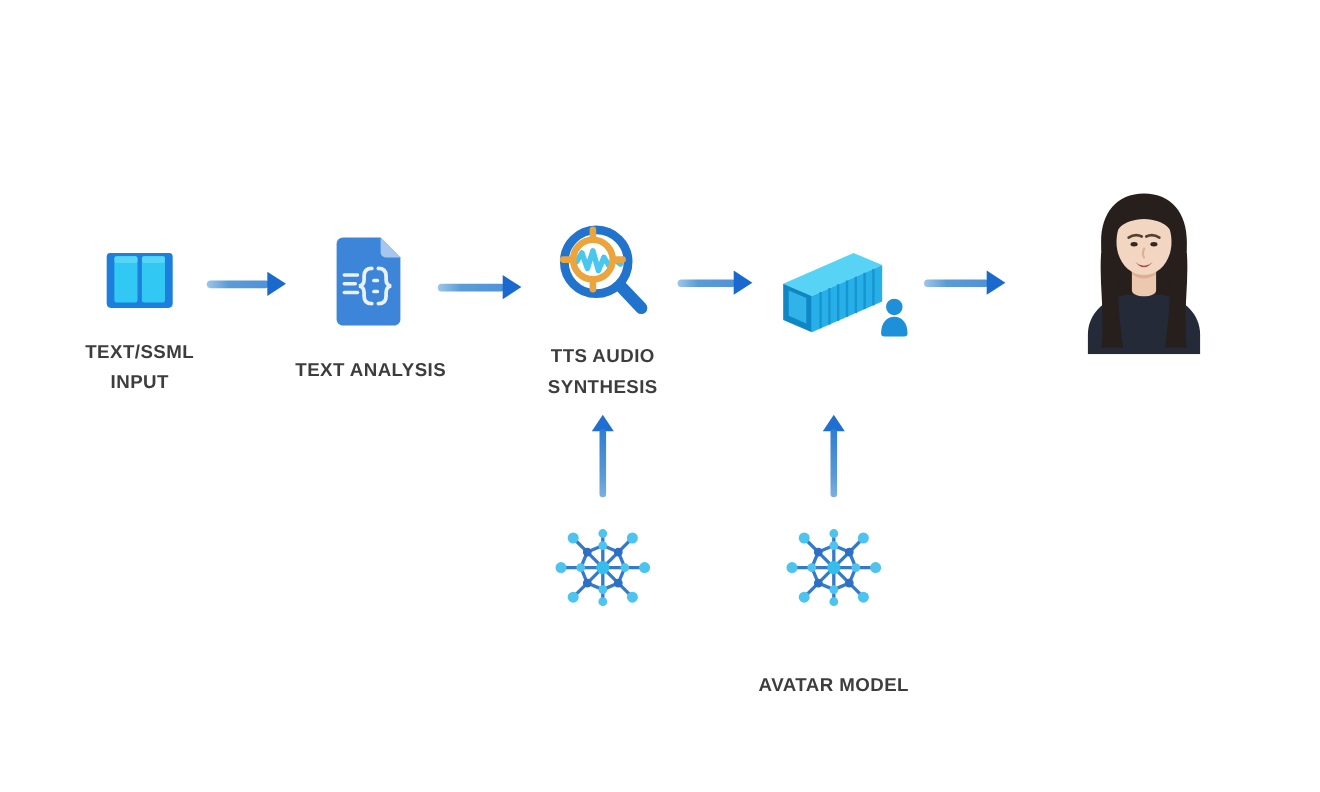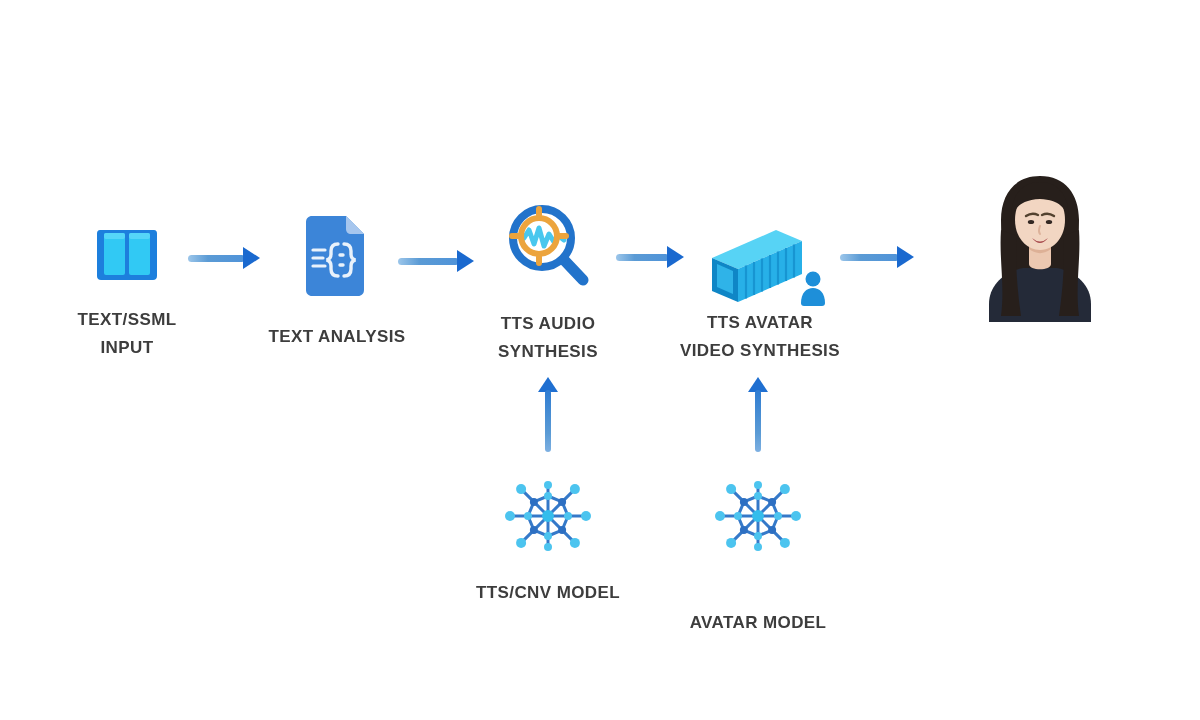--- a/index.html
+++ b/index.html
@@ -109,22 +109,20 @@
       <line x1="70" y1="33" x2="70" y2="66"></line>
       <line x1="78" y1="29.5" x2="78" y2="62.5"></line>
       <line x1="86" y1="26" x2="86" y2="59"></line>
       <line x1="94" y1="22.5" x2="94" y2="55.5"></line>
     </g>
     <polygon points="12,36 38,47 38,80 12,69" fill="#0f86c6"></polygon>
     <polygon points="17,42 33,49 33,72 17,65" fill="#2fb3e8"></polygon>
     <circle cx="113" cy="57" r="7.5" fill="#1e8fd9"></circle>
     <path d="M101,81 c0,-10 5.5,-15 12,-15 c6.5,0 12,5 12,15 q0,3 -3,3 h-18 q-3,0 -3,-3 Z" fill="#1e8fd9"></path>
   </svg>
-  <div class="node-label" style="left:760px; top:309px;">TTS AVATAR
-VIDEO SYNTHESIS</div>
 
   <div class="h-arrow" style="left:840px; top:246px; width:74px;">
     <div class="shaft"></div>
     <div class="head"></div>
   </div>
 
   <svg class="icon" style="left:965px; top:170px;" width="150" height="152" viewBox="0 0 150 152">
     <path d="M75,6 C50,6 36,24 36,50 C36,82 41,104 33,132 L33,148 H117 V132 C109,104 114,82 114,50 C114,24 100,6 75,6 Z" fill="#271f1b"></path>
     <path d="M24,152 V134 C24,116 38,102 58,98 L92,98 C112,102 126,116 126,134 V152 Z" fill="#242a38"></path>
     <path d="M36,60 C34,90 40,116 36,146 L56,146 C52,118 50,92 52,66 Z" fill="#271f1b"></path>
@@ -182,21 +180,20 @@
     <circle cx="66" cy="46" r="4" fill="#4cc4ef"></circle>
       <circle cx="26" cy="46" r="4" fill="#4cc4ef"></circle>
     <circle cx="46" cy="26" r="4" fill="#4cc4ef"></circle>
       <circle cx="46" cy="66" r="4" fill="#4cc4ef"></circle>
     <circle cx="60.1" cy="60.1" r="4" fill="#2d6fc2"></circle>
       <circle cx="31.9" cy="60.1" r="4" fill="#2d6fc2"></circle>
     <circle cx="60.1" cy="31.9" r="4" fill="#2d6fc2"></circle>
       <circle cx="31.9" cy="31.9" r="4" fill="#2d6fc2"></circle>
     <circle cx="46" cy="46" r="6" fill="#35bdec"></circle>
   </svg>
-  <div class="node-label" style="left:548px; top:579px;">TTS/CNV MODEL</div>
 
   <svg class="icon" style="left:712px; top:470px;" width="92" height="92" viewBox="0 0 92 92">
     <g stroke="#3579c9" stroke-width="3" fill="none">
       <line x1="46" y1="46" x2="66" y2="46"></line>
         <line x1="46" y1="46" x2="60.1" y2="60.1"></line>
       <line x1="46" y1="46" x2="46" y2="66"></line>
         <line x1="46" y1="46" x2="31.9" y2="60.1"></line>
       <line x1="46" y1="46" x2="26" y2="46"></line>
         <line x1="46" y1="46" x2="31.9" y2="31.9"></line>
       <line x1="46" y1="46" x2="46" y2="26"></line>

